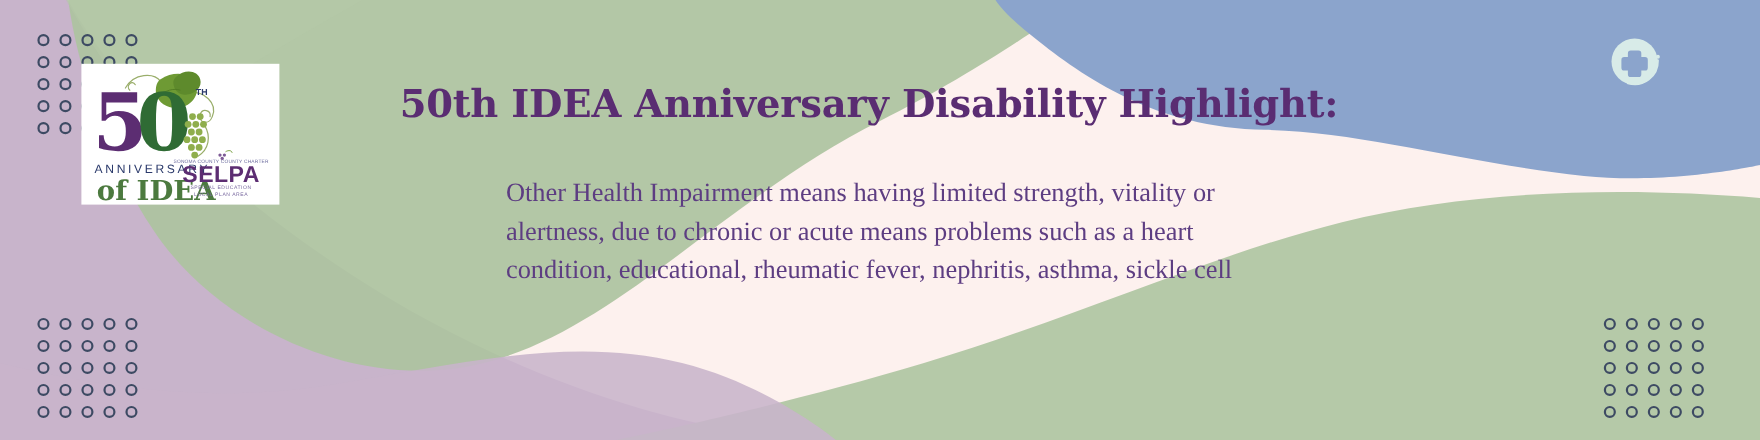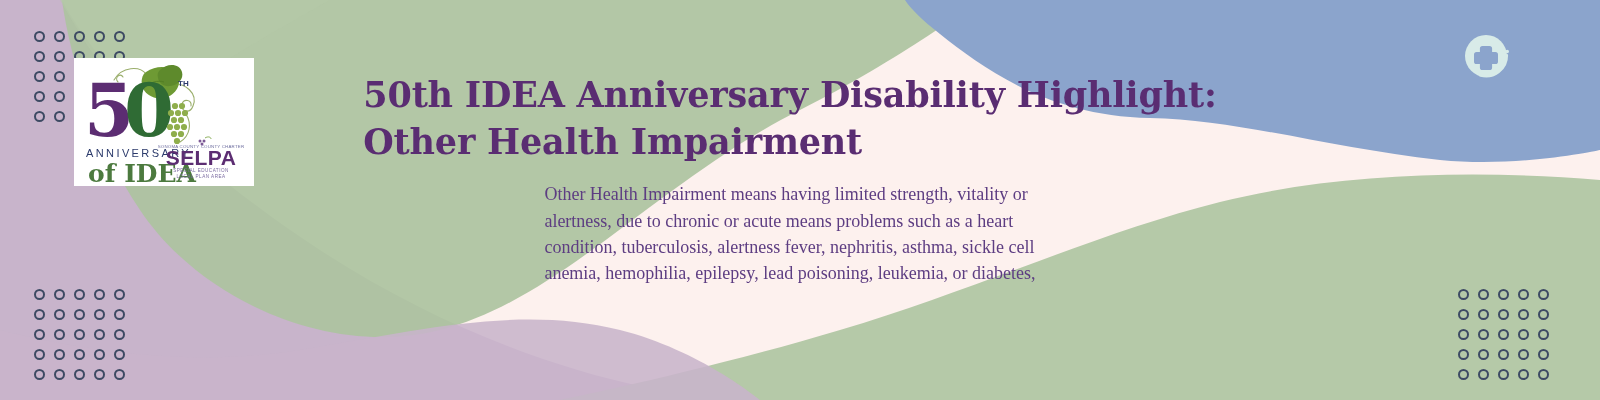--- a/index.html
+++ b/index.html
@@ -82,24 +82,24 @@
     color: #5a2d72;
     font-family: "DejaVu Serif", "Liberation Serif", serif;
     font-weight: 700;
     font-size: 35px;
     line-height: 1.33;
     letter-spacing: -0.2px;
     max-width: 880px;
   }
   .headline .hl-line { display: block; }
   .body-copy {
-    margin: 16px 0 0 0;
+    margin: 40px 0 0 0;
     color: #5d3d82;
     font-family: "Liberation Serif", "DejaVu Serif", serif;
-    font-size: 18px;
+    font-size: 24px;
     line-height: 1.47;
     max-width: 730px;
   }
   .body-copy .bc-line { display: block; }
 </style>
 </head>
 <body>
 
 <div class="banner">
 
@@ -272,23 +272,21 @@
         <text x="127" y="107" text-anchor="middle" font-family="Liberation Sans, DejaVu Sans, sans-serif" font-size="21" font-weight="700" letter-spacing="0.4" fill="#5c2d72">SELPA</text>
         <text x="127" y="114" text-anchor="middle" font-family="Liberation Sans, DejaVu Sans, sans-serif" font-size="4.6" letter-spacing="0.5" fill="#7a6aa0">SPECIAL  EDUCATION</text>
         <text x="127" y="120" text-anchor="middle" font-family="Liberation Sans, DejaVu Sans, sans-serif" font-size="4.6" letter-spacing="0.5" fill="#7a6aa0">LOCAL  PLAN  AREA</text>
       </g>
     </svg>
   </div>
 
   <div class="content">
     <h1 class="headline">
       <span class="hl-line">50th IDEA Anniversary Disability Highlight:</span>
-      <span class="hl-line">Other Health Impairment</span>
     </h1>
     <p class="body-copy">
       <span class="bc-line">Other Health Impairment means having limited strength, vitality or</span>
       <span class="bc-line">alertness, due to chronic or acute means problems such as a heart</span>
-      <span class="bc-line">condition, tuberculosis, alertness fever, nephritis, asthma, sickle cell</span>
-      <span class="bc-line">anemia, hemophilia, epilepsy, lead poisoning, leukemia, or diabetes,</span>
+      <span class="bc-line">condition, educational, rheumatic fever, nephritis, asthma, sickle cell</span>
     </p>
   </div>
 
 </div>
 
 </body></html>

